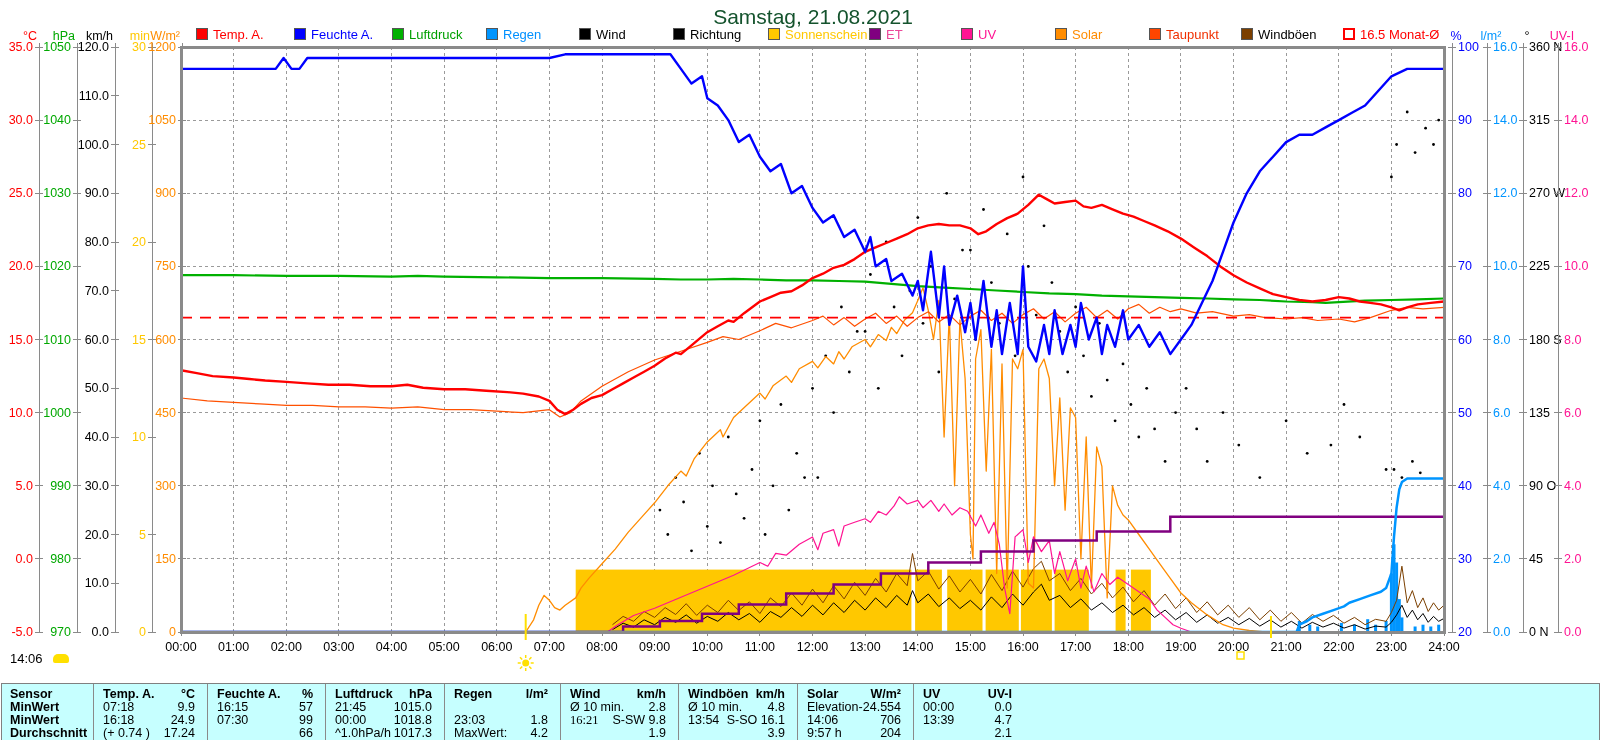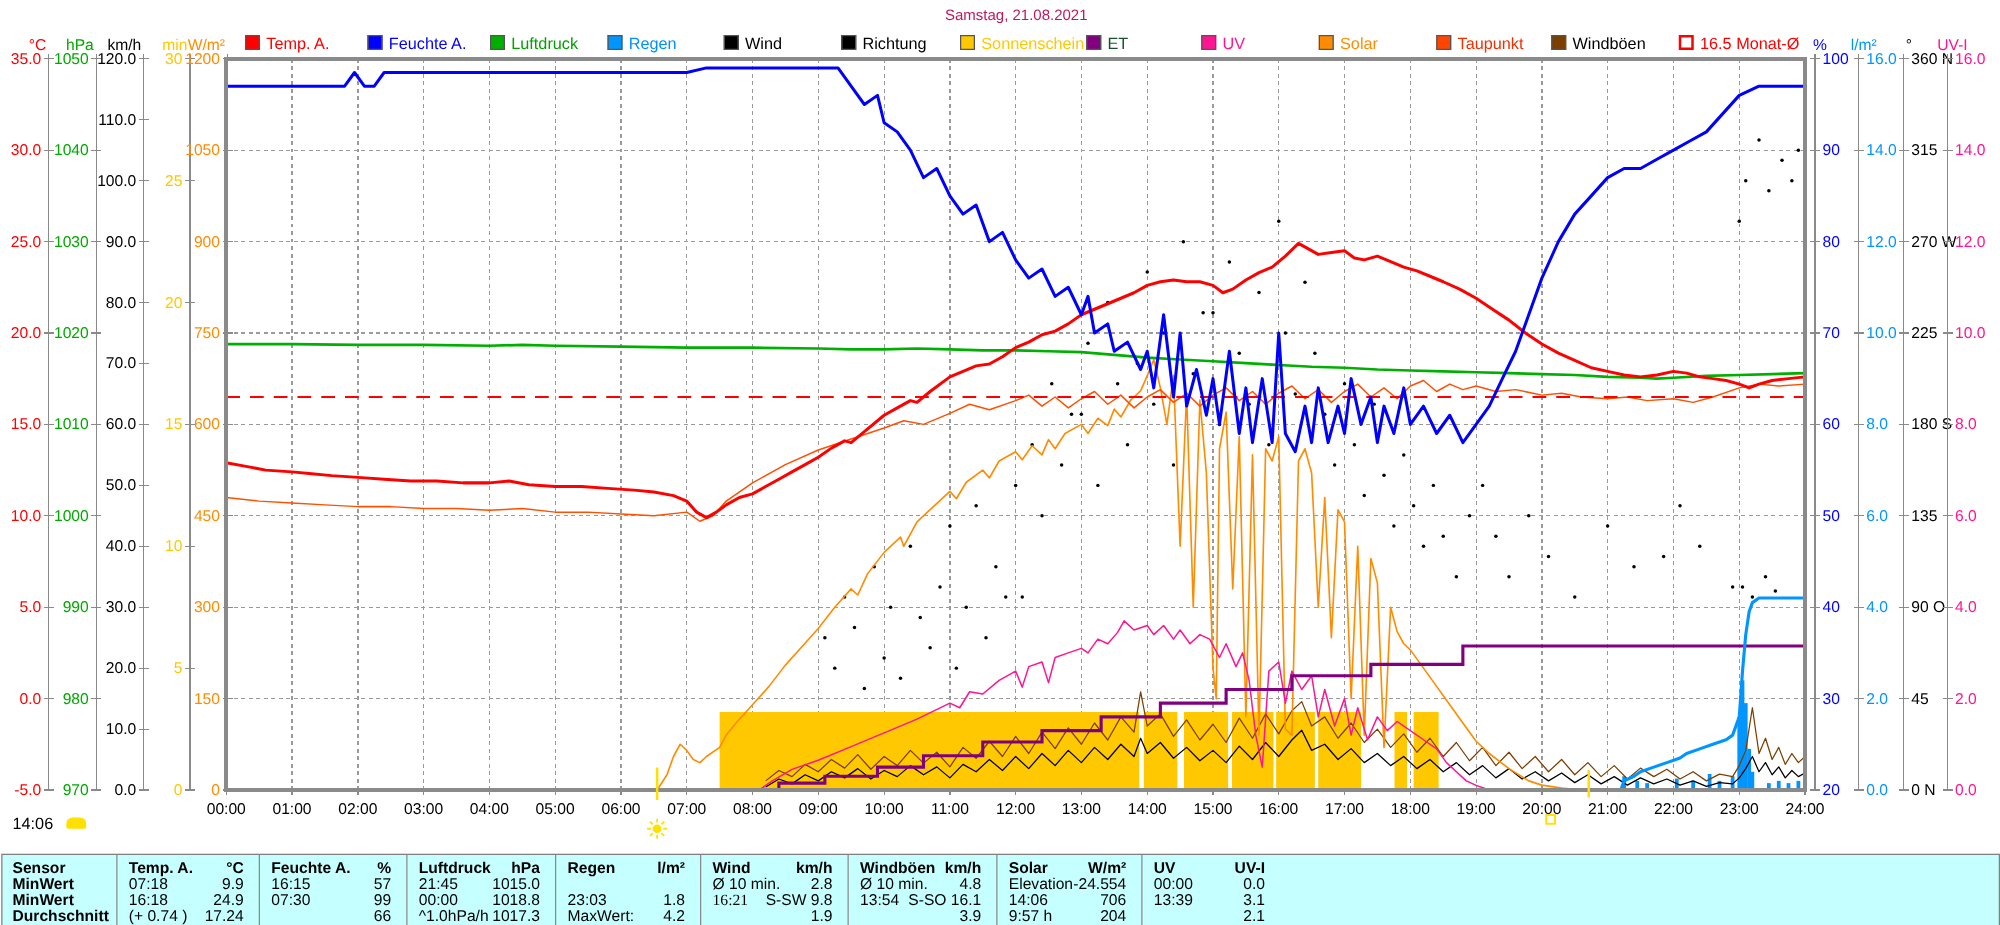--- a/index.html
+++ b/index.html
@@ -1,19 +1,19 @@
 <!DOCTYPE html>
 <html><head>
 <meta charset="utf-8">
 <style>
   html,body{margin:0;padding:0;background:#fff;}
   body{width:1600px;height:740px;position:relative;overflow:hidden;
        font-family:"Liberation Sans","DejaVu Sans",sans-serif;color:#000;}
   #title{position:absolute;left:181px;top:5px;width:1264px;text-align:center;
-         font-size:12px;color:#be185d;}
+         font-size:21px;color:#14532d;}
   #legend{position:absolute;left:0;top:27px;width:1600px;height:16px;}
   .lg-item{position:absolute;top:0;height:14px;display:flex;align-items:center;font-size:13px;white-space:nowrap;}
   .lg-box{width:12px;height:12px;margin-right:5px;display:inline-block;box-sizing:border-box;}
   #chart{position:absolute;left:0;top:0;}
   #footer{position:absolute;left:10px;top:651px;font-size:13px;display:flex;align-items:center;}
   #footer .blob{display:inline-block;width:16px;height:9px;background:#FFE000;border-radius:5px 5px 2px 2px;margin-left:10px;}
   #table{position:absolute;left:1px;top:683px;width:1597px;height:56px;background:#C6FFFF;
          border:1px solid #808080;font-size:12.5px;overflow:hidden;}
   .tb-abs{position:absolute;white-space:nowrap;}
   .tb-b{font-weight:bold;}
@@ -48,21 +48,21 @@
     <div class="lg-item" style="left: 673px;">
       <span class="lg-box" style="background: rgb(0, 0, 0); border: 1px solid rgb(85, 85, 85);"></span>
       <span style="color: rgb(0, 0, 0);">Richtung</span>
     </div>
     <div class="lg-item" style="left: 768px;">
       <span class="lg-box" style="background: rgb(255, 200, 0); border: 1px solid rgb(85, 85, 85);"></span>
       <span style="color: rgb(255, 200, 0);">Sonnenschein</span>
     </div>
     <div class="lg-item" style="left: 869px;">
       <span class="lg-box" style="background: rgb(128, 0, 128); border: 1px solid rgb(85, 85, 85);"></span>
-      <span style="color: #14532d;">ET</span>
+      <span style="color: #ec4899;">ET</span>
     </div>
     <div class="lg-item" style="left: 961px;">
       <span class="lg-box" style="background: rgb(255, 20, 147); border: 1px solid rgb(85, 85, 85);"></span>
       <span style="color: rgb(255, 20, 147);">UV</span>
     </div>
     <div class="lg-item" style="left: 1055px;">
       <span class="lg-box" style="background: rgb(255, 140, 0); border: 1px solid rgb(85, 85, 85);"></span>
       <span style="color: rgb(255, 140, 0);">Solar</span>
     </div>
     <div class="lg-item" style="left: 1149px; text-align: right;">
@@ -576,15 +576,15 @@
     <div class="tb-abs " style="left:805px;top:29px;">14:06</div>
     <div class="tb-abs tb-r" style="left:779px;top:29px;width:120px;">706</div>
     <div class="tb-abs " style="left:805px;top:42px;">9:57 h</div>
     <div class="tb-abs tb-r" style="left:779px;top:42px;width:120px;">204</div>
     <div class="tb-div" style="left:911px;"></div>
     <div class="tb-abs tb-b" style="left:921px;top:3px;">UV</div>
     <div class="tb-abs tb-b tb-r" style="left:930px;top:3px;width:80px;">UV-I</div>
     <div class="tb-abs " style="left:921px;top:16px;">00:00</div>
     <div class="tb-abs tb-r" style="left:890px;top:16px;width:120px;">0.0</div>
     <div class="tb-abs " style="left:921px;top:29px;">13:39</div>
-    <div class="tb-abs tb-r" style="left:890px;top:29px;width:120px;">3.1</div>
+    <div class="tb-abs tb-r" style="left:890px;top:29px;width:120px;">4.7</div>
     <div class="tb-abs tb-r" style="left:890px;top:42px;width:120px;">2.1</div>
   </div>
 
 </body></html>

